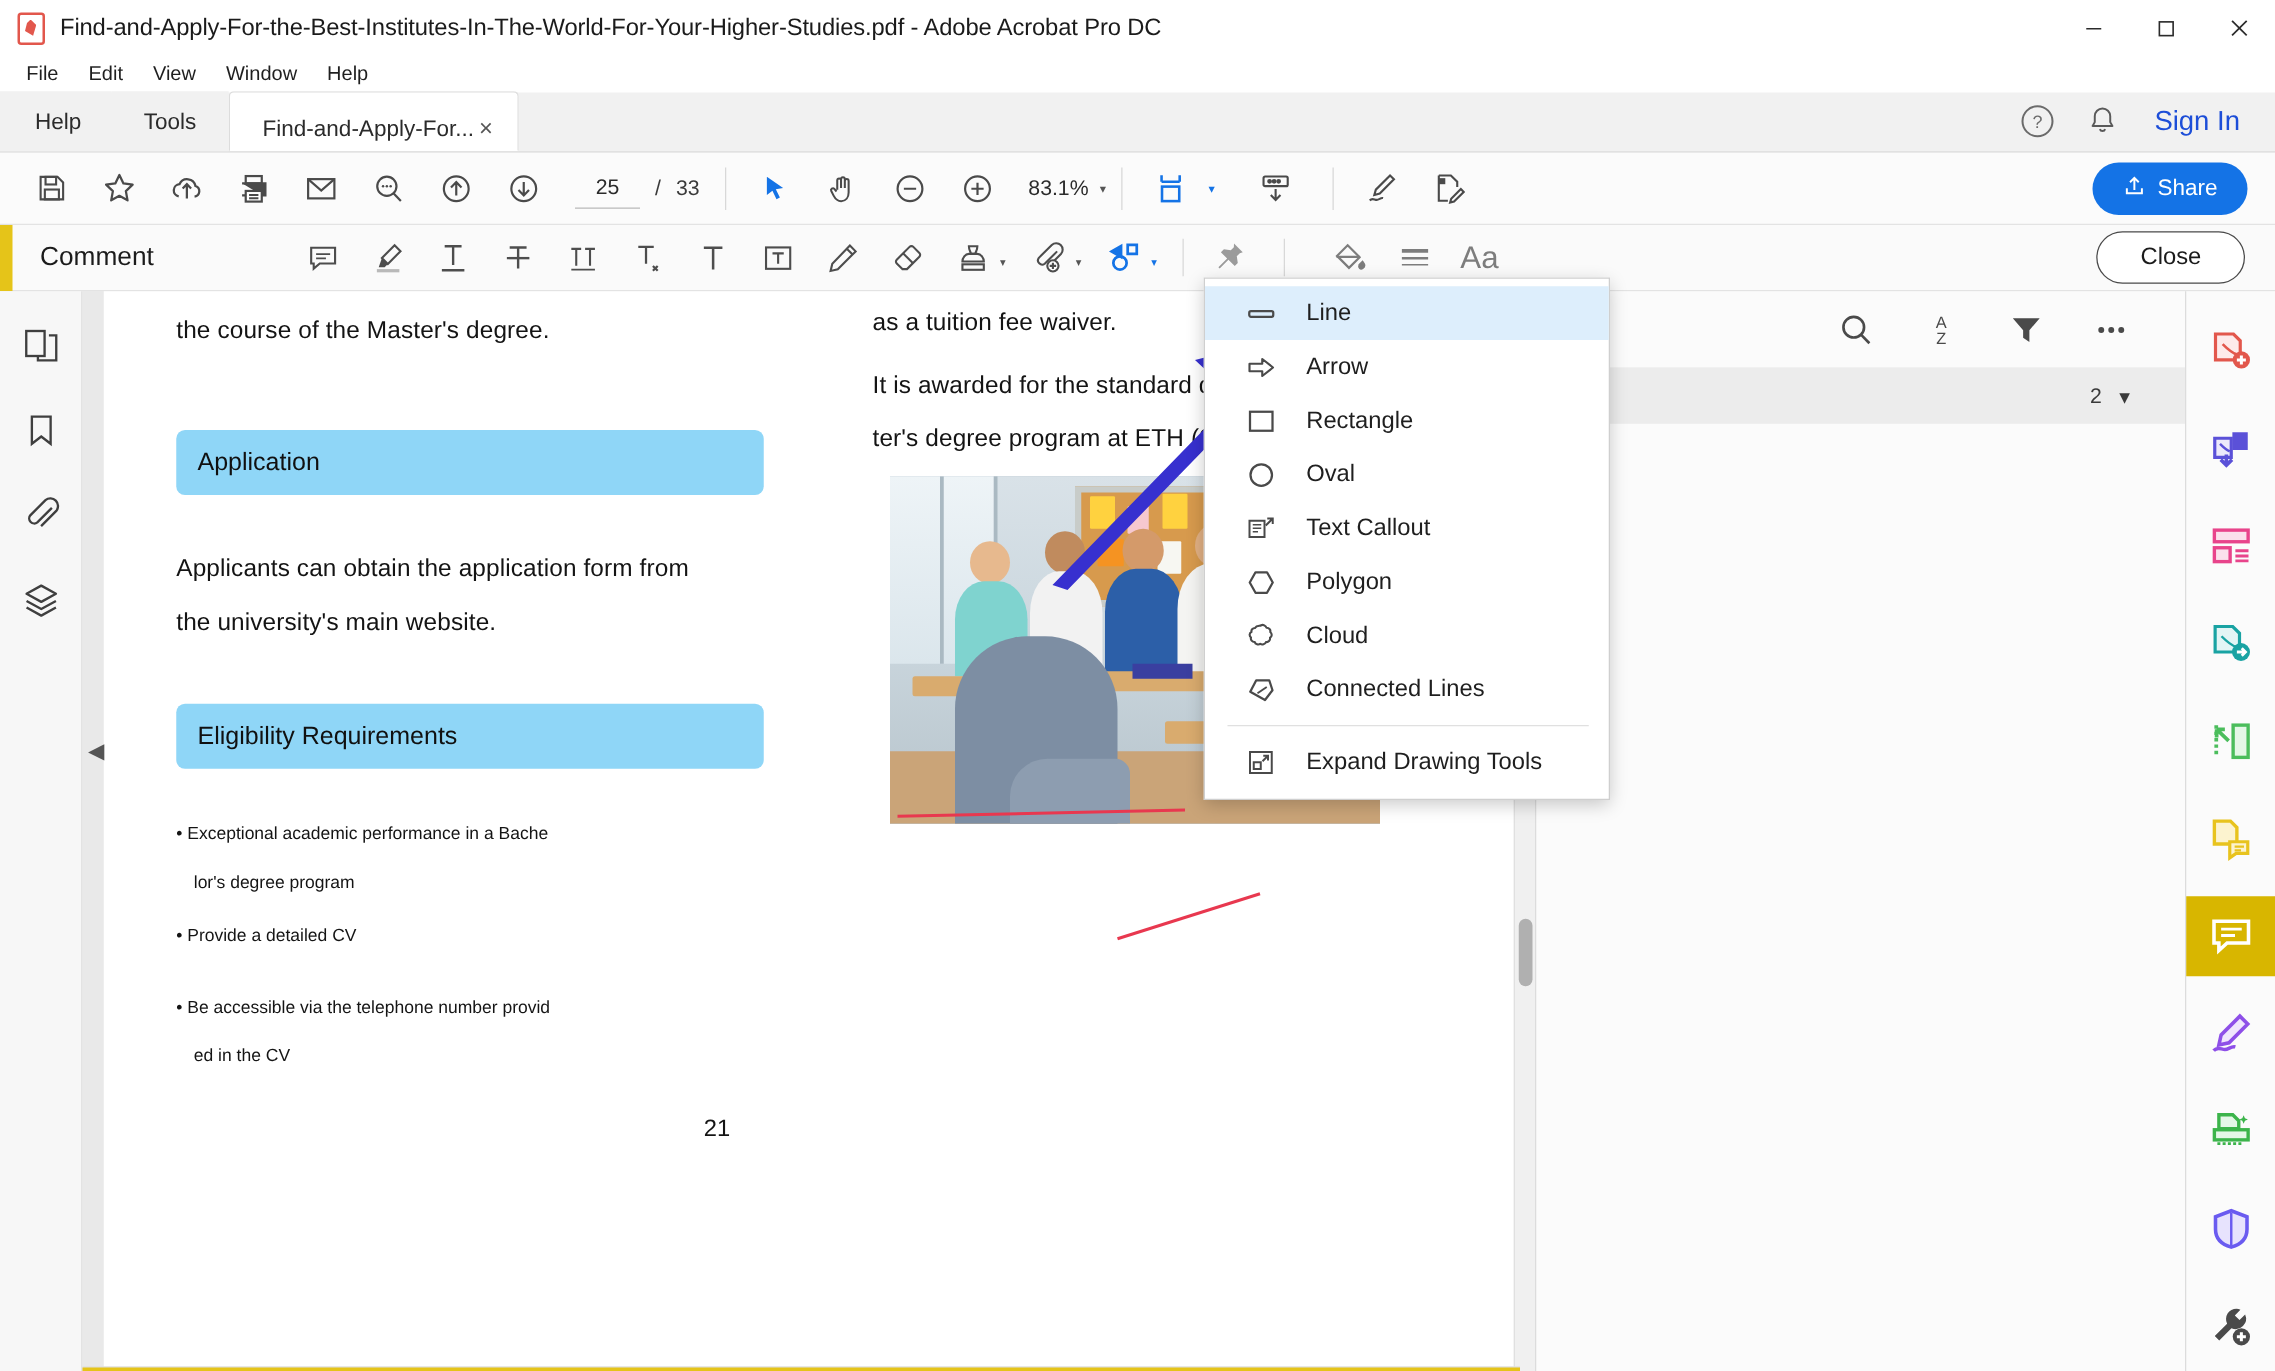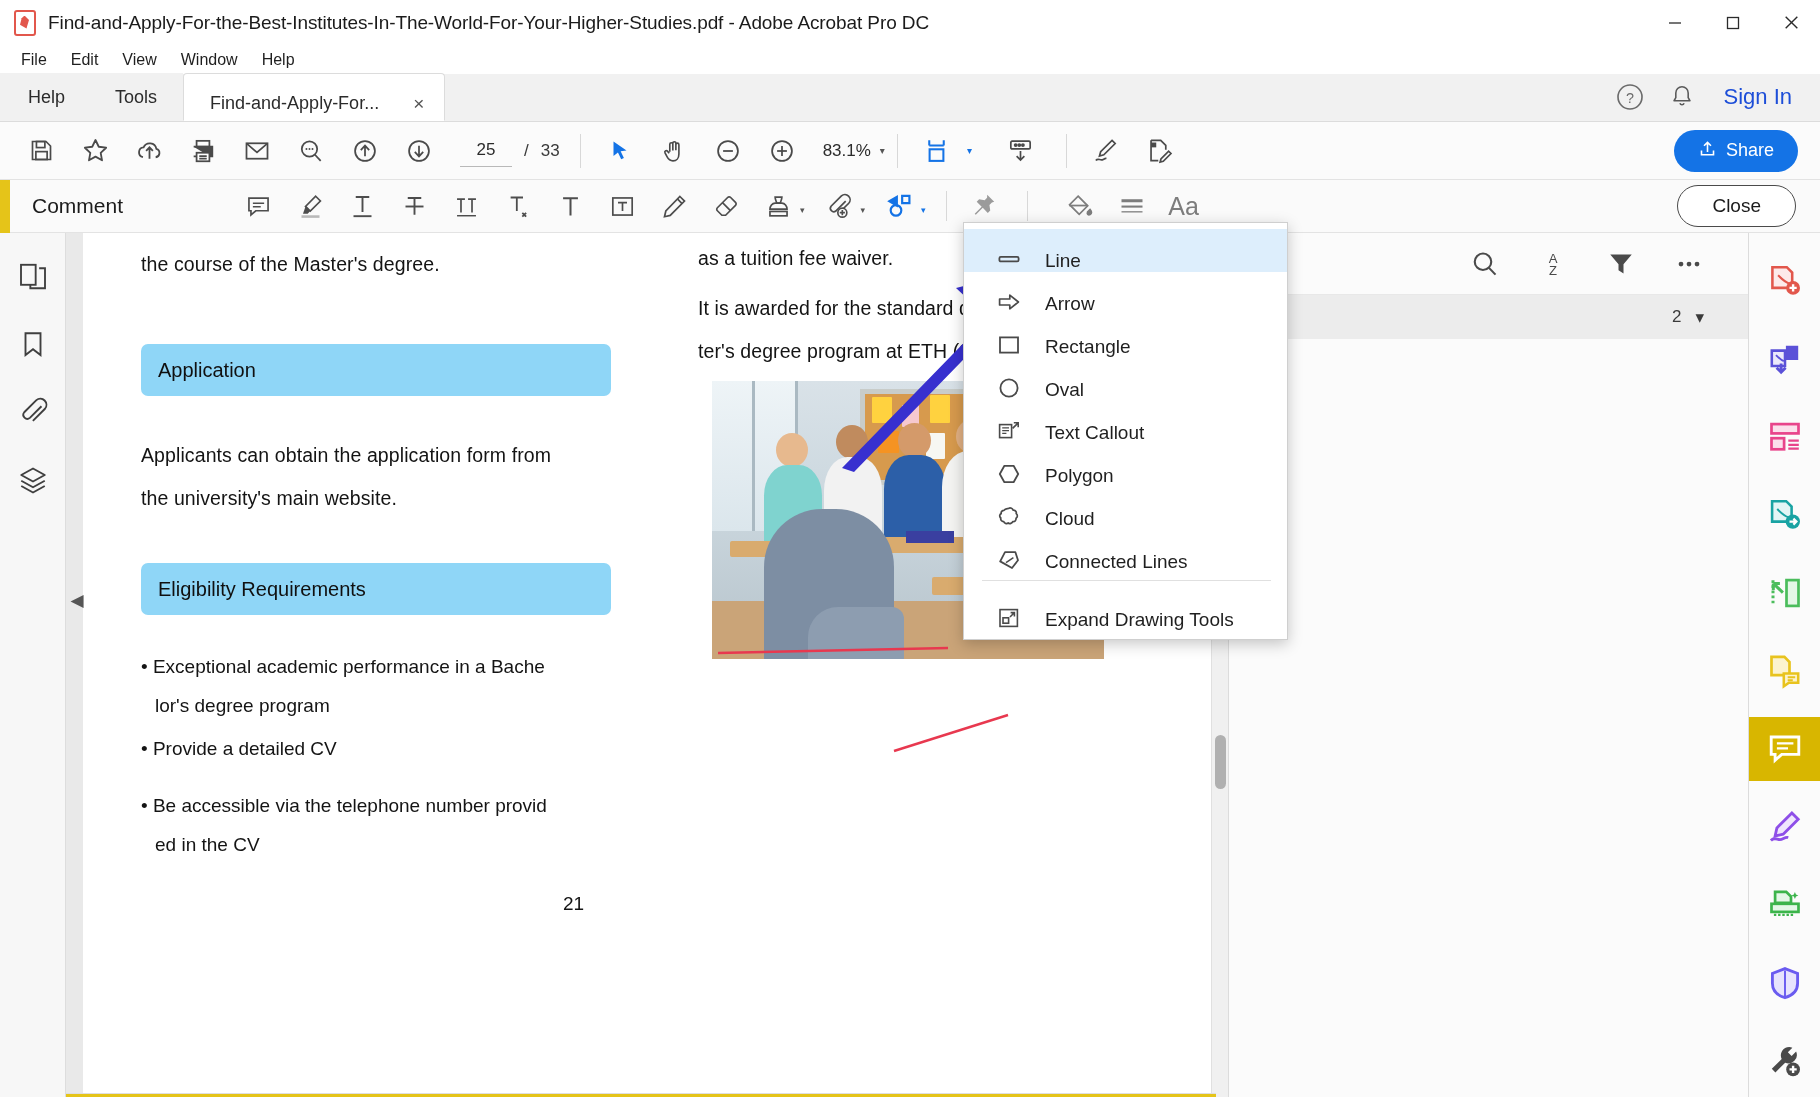--- a/index.html
+++ b/index.html
@@ -53,21 +53,21 @@
   }
   .tab {
     height: 48px; display: flex; align-items: center; justify-content: center;
     font-size: 18px; color: #2b2b2b; padding: 0 26px;
     background: #f1f1f1; position: relative;
   }
   .tab.home { padding: 0 24px 0 28px; }
   .tab.active {
     background: #ffffff; border-left: 1px solid #dcdcdc; border-right: 1px solid #dcdcdc;
     border-top: 1px solid #dcdcdc; border-bottom: 1px solid #ffffff;
-    border-radius: 4px 4px 0 0; padding: 12px 20px 0 26px; gap: 34px;
+    border-radius: 4px 4px 0 0; padding: 12px 20px 0 26px; gap: 4px;
   }
   .tab-close { font-size: 19px; color: #555; line-height: 1; }
   .tab-right { margin-left: auto; display: flex; align-items: center; gap: 12px; padding: 0 22px 0 0; height: 48px; }
   .icon-btn-round {
     width: 40px; height: 40px; display: flex; align-items: center; justify-content: center;
     border-radius: 50%;
   }
   .signin { font-size: 22px; color: #1d4ed8; padding-left: 10px; padding-right: 6px; }
 
   
@@ -138,21 +138,21 @@
   .doc-col-left { position: absolute; left: 58px; top: 0; width: 470px; }
   .doc-col-right { position: absolute; left: 592px; top: 0; width: 480px; margin-left: 23px; }
 
   .dp-text { font-size: 19.5px; color: #141414; line-height: 43px; letter-spacing: 0.1px; }
   .dp-text.justify { text-align: justify; }
   .dp-head {
     background: #8fd6f7; border-radius: 7px; height: 52px;
     display: flex; align-items: center; padding-left: 17px;
     font-size: 20px; color: #101010;
   }
-  .dp-bullet { font-size: 19px; color: #141414; line-height: 39px; }
+  .dp-bullet { font-size: 14px; color: #141414; line-height: 39px; }
   .dp-indent { padding-left: 14px; }
   .pagenum { position: absolute; left: 480px; top: 660px; font-size: 19px; color: #141414; }
 
   
   .photo {
     position: absolute; left: 14px; top: 148px; width: 392px; height: 278px;
     overflow: hidden; background: #b9c6cf;
   }
   .ph-wall { position: absolute; inset: 0; background: linear-gradient(180deg,#d9e2e8 0%, #cbd7de 45%, #b6c3cb 100%); }
   .ph-win {
@@ -221,21 +221,21 @@
   .hscroll-track { position: absolute; left: 0; bottom: 0; height: 9px; background: #dfdfdf; }
 
   
   .dropdown {
     position: absolute; left: 963px; top: 222px; width: 325px;
     background: #ffffff; border: 1px solid #cfcfcf;
     box-shadow: 0 4px 14px rgba(0,0,0,0.22); z-index: 60;
     padding: 6px 0 8px 0;
   }
   .dd-item {
-    height: 43px; display: flex; align-items: flex-end; gap: 23px; padding-left: 32px;
+    height: 43px; display: flex; align-items: center; gap: 23px; padding-left: 32px;
     font-size: 19px; color: #1f1f1f;
   }
   .dd-item.highlight { background: #ddeefc; }
   .dd-ico { width: 26px; height: 26px; display: flex; align-items: center; justify-content: center; color: #4a4a4a; flex: none; }
   .dd-sep { height: 1px; background: #e0e0e0; margin: 7px 16px 7px 18px; }
 </style>
 </head>
 <body>
 
 <div class="app">

